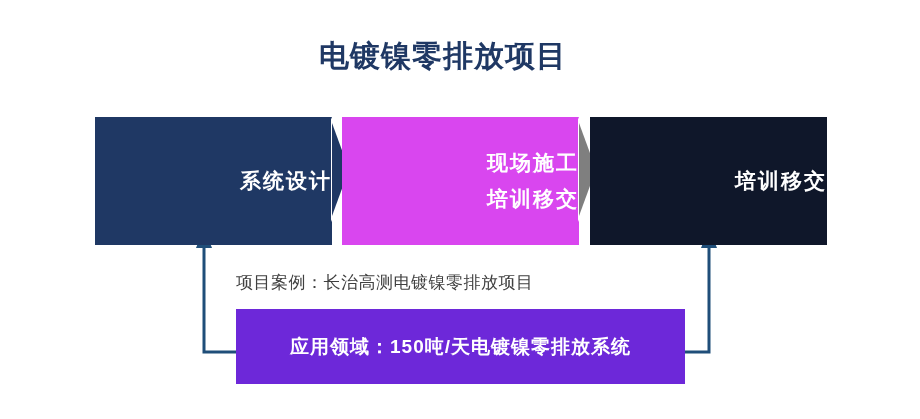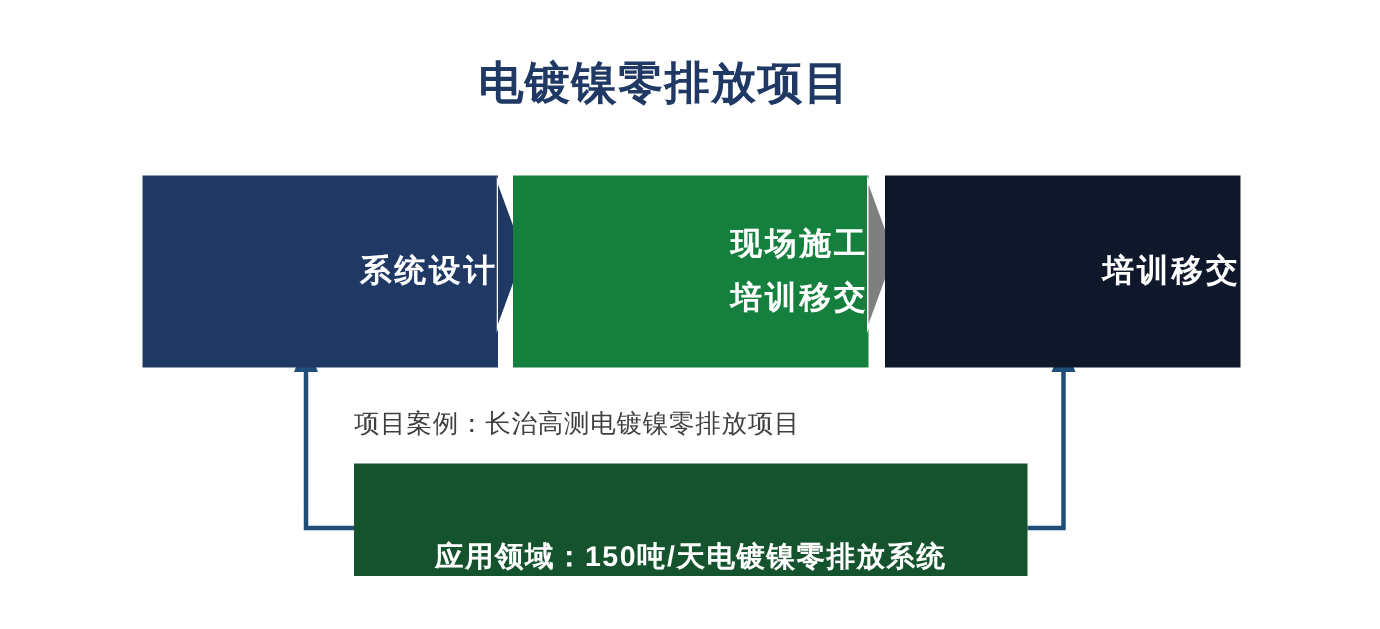--- a/index.html
+++ b/index.html
@@ -51,21 +51,21 @@
     box-sizing: border-box;
   }
   #stage-1 {
     left: 95px;
     width: 237px;
     background: #1f3864;
   }
   #stage-2 {
     left: 342px;
     width: 237px;
-    background: #15803d;
+    background: #d946ef;
   }
   #stage-3 {
     left: 590px;
     width: 237px;
     background: #0f172a;
   }
   .stage-line {
     display: block;
   }
   
@@ -77,26 +77,26 @@
   }
   #connector-1 { left: 331px; }
   #connector-2 { left: 578px; }
   
   #info-box {
     position: absolute;
     left: 236px;
     top: 309px;
     width: 449px;
     height: 75px;
-    background: #14532d;
+    background: #6d28d9;
     color: #ffffff;
     font-size: 19px;
     font-weight: bold;
     display: flex;
-    align-items: flex-end;
+    align-items: center;
     justify-content: center;
     letter-spacing: 1px;
     box-sizing: border-box;
   }
   
   #case-label {
     position: absolute;
     left: 236px;
     top: 271px;
     width: 449px;

